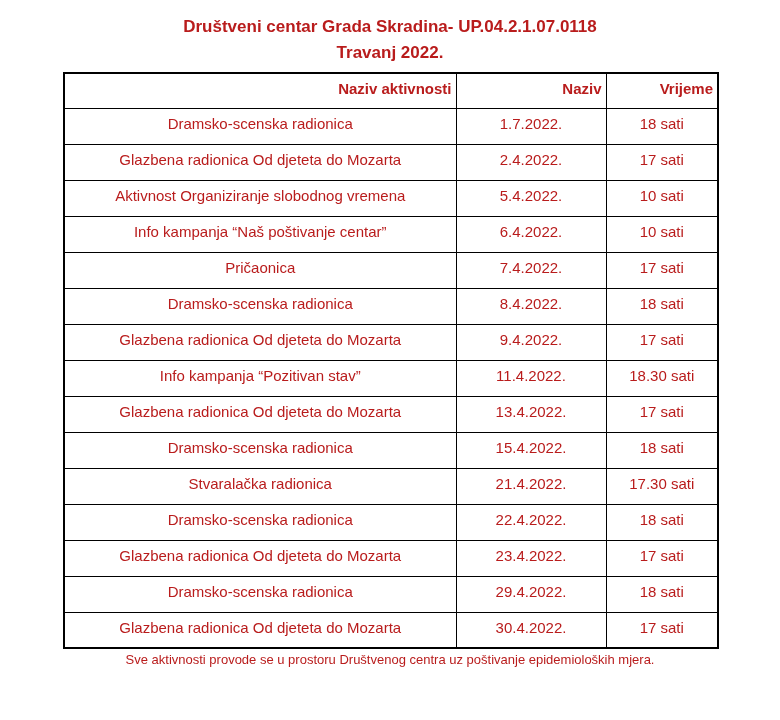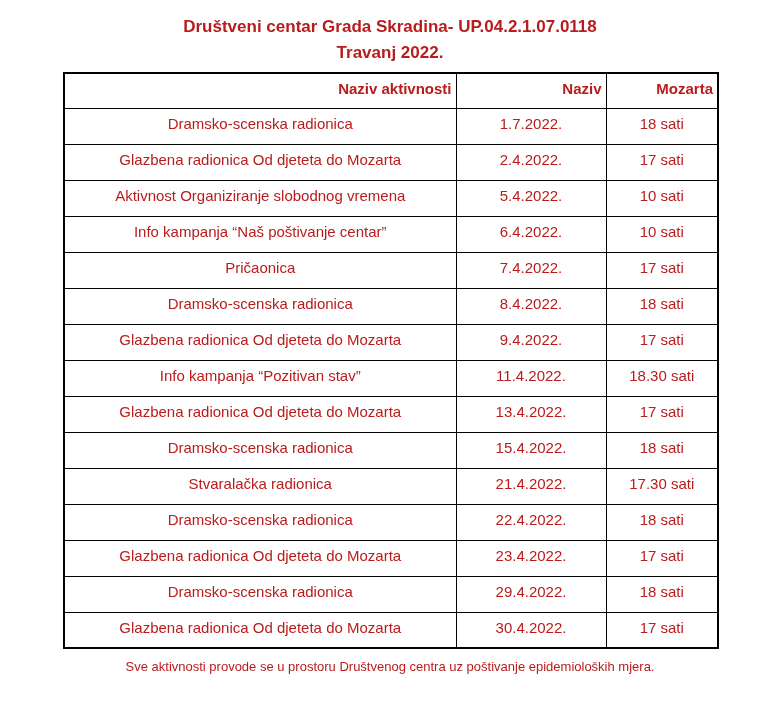--- a/index.html
+++ b/index.html
@@ -47,21 +47,21 @@
     white-space: nowrap;
   }
   table.schedule th {
     font-weight: bold;
     height: 35px;
     text-align: right;
   }
   .footer-note {
     text-align: center;
     font-size: 13px;
-    margin-top: 10px;
+    margin-top: 3px;
     width: 780px;
   }
 </style>
 </head>
 <body>
 
 <div class="page">
 
   <div class="doc-title">
     <div>Društveni centar Grada Skradina- UP.04.2.1.07.0118</div>
@@ -71,21 +71,21 @@
   <table class="schedule">
     <colgroup>
       <col class="c-activity">
       <col class="c-date">
       <col class="c-time">
     </colgroup>
     <thead>
       <tr>
         <th>Naziv aktivnosti</th>
         <th>Naziv</th>
-        <th>Mozarta</th>
+        <th>Vrijeme</th>
       </tr>
     </thead>
     <tbody id="schedule-body">
         <tr>
           <td>Dramsko-scenska radionica</td>
           <td>1.7.2022.</td>
           <td>18 sati</td>
         </tr>
         <tr>
           <td>Glazbena radionica Od djeteta do Mozarta</td>

